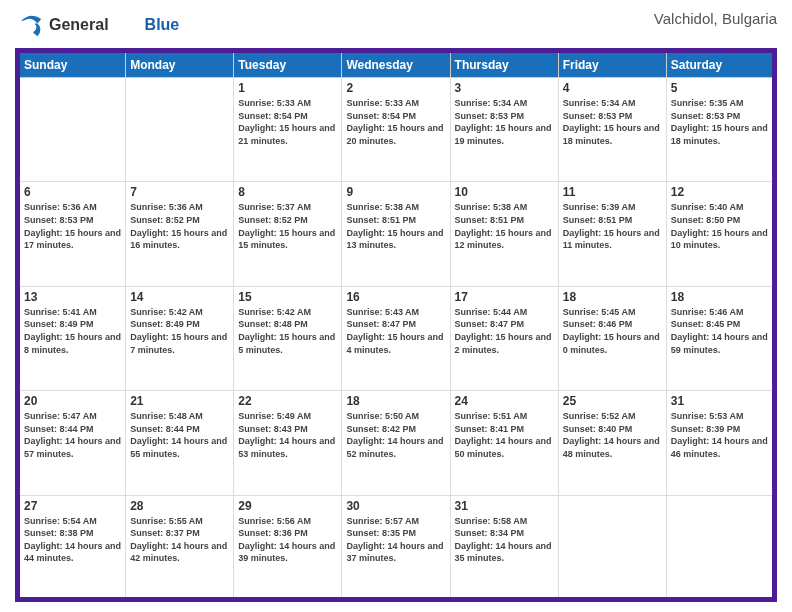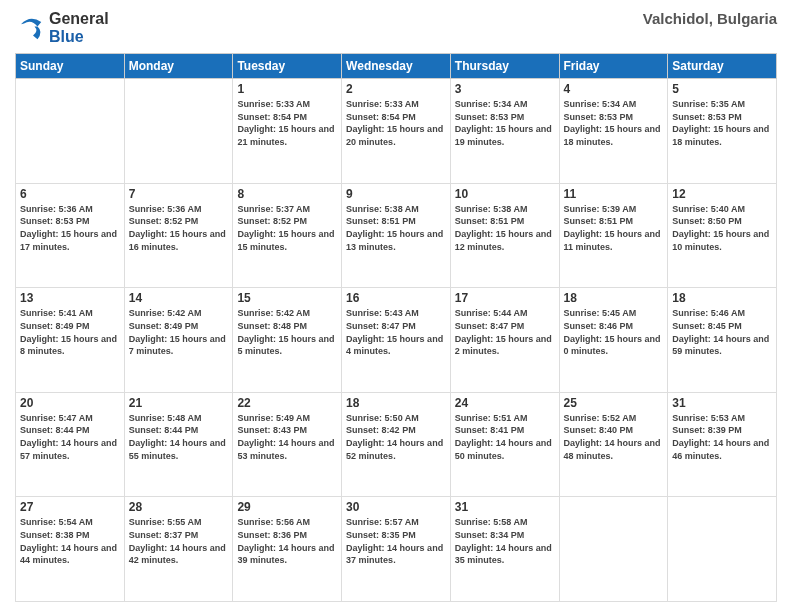--- a/index.html
+++ b/index.html
@@ -23,22 +23,23 @@
       align-items: flex-start;
       margin-bottom: 8px;
     }
     .logo {
       display: flex;
       align-items: center;
       gap: 4px;
     }
     .logo-text {
       display: flex;
-      flex-direction: column;
+      flex-direction: row;
       line-height: 1.1;
+      gap: 36px;
     }
     .logo-general {
       font-size: 16px;
       font-weight: bold;
       color: #333;
     }
     .logo-blue {
       font-size: 16px;
       font-weight: bold;
       color: #1a5fa8;
@@ -52,25 +53,24 @@
     }
     .month-title {
       font-size: 36px;
       font-weight: bold;
       color: #333;
       line-height: 1.1;
     }
     .location {
       font-size: 15px;
       color: #555;
-      font-weight: bold;
     }
     .calendar {
       flex: 1;
-      border: 1px solid #4c1d95;
+      border: 5px solid #4c1d95;
       border-collapse: collapse;
       width: 100%;
       table-layout: fixed;
     }
     .calendar th {
       background-color: #1a6fba;
       color: #fff;
       font-size: 12px;
       font-weight: bold;
       padding: 5px 4px;

